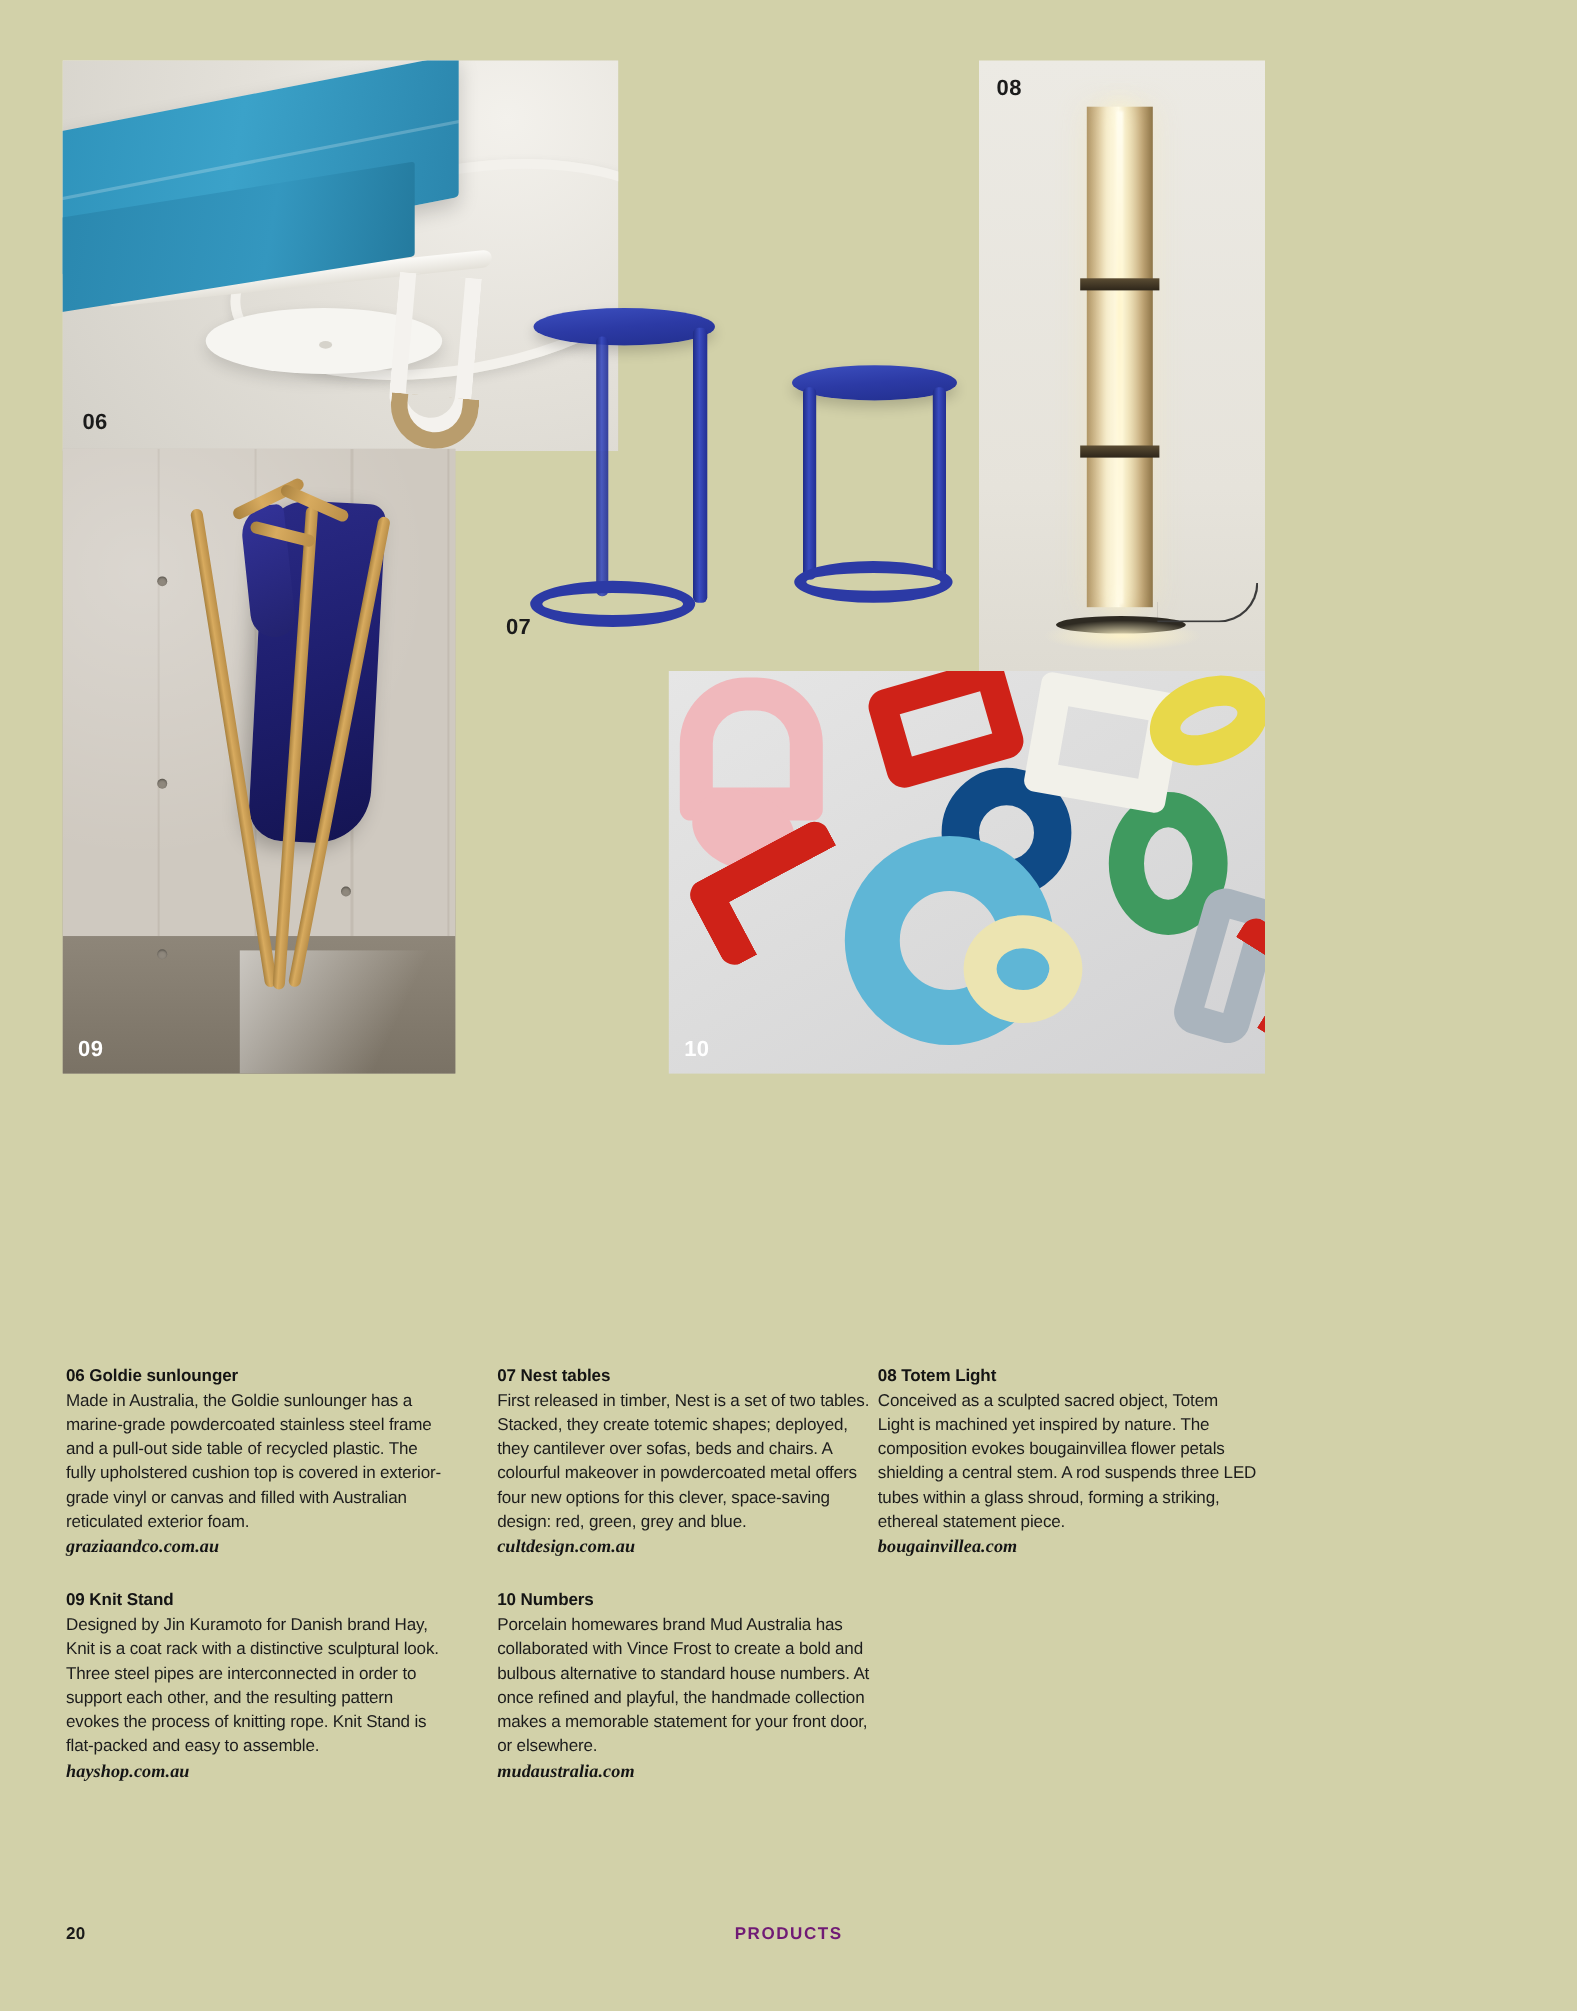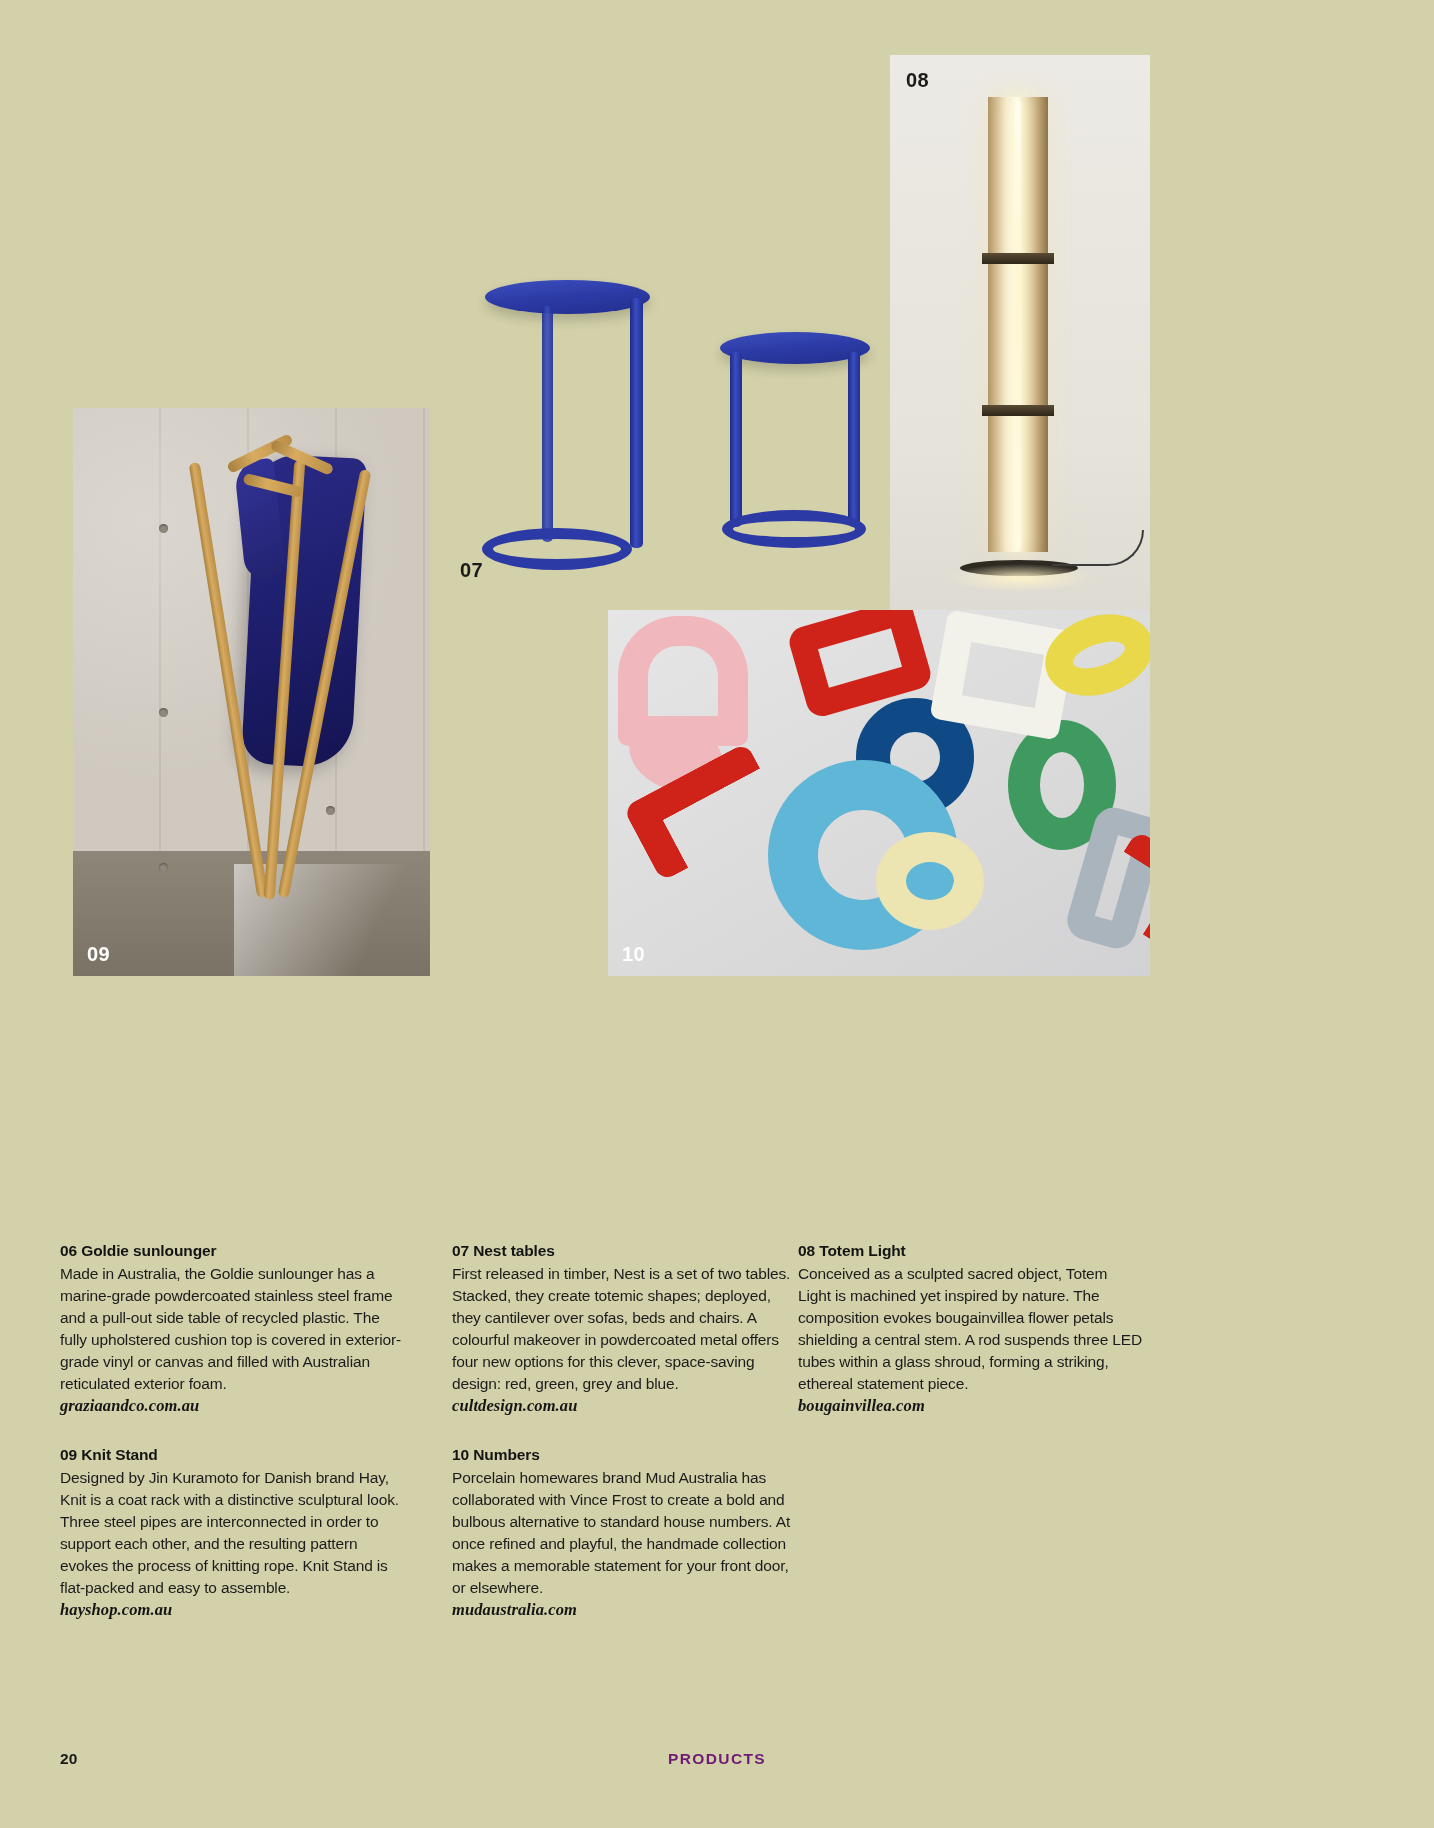--- a/index.html
+++ b/index.html
@@ -60,21 +60,21 @@
   }
   #plate06 .legfoot{
     position:absolute; left:297px; top:305px; width:80px; height:48px;
     border:15px solid #b99d6d; border-top:none; border-radius:0 0 42px 42px;
     transform: rotate(5deg);
   }
   #plate06 .num { left: 18px; bottom: 14px; }
 
   
   #plate09 { left: 57px; top: 408px; width: 357px; height: 568px;
-             background: linear-gradient(180deg,#c9c3ba 0%,#b9b2a7 60%,#8d857a 100%); margin-left: 16px; }
+             background: linear-gradient(180deg,#c9c3ba 0%,#b9b2a7 60%,#8d857a 100%); }
   #plate09 .wall{position:absolute;left:0;top:0;right:0;height:78%;
     background:
       repeating-linear-gradient(90deg,#cfc9c0 0px,#cfc9c0 86px,#c3bcb2 86px,#c3bcb2 88px),
       linear-gradient(180deg,#d4cec5,#bab3a8);}
   #plate09 .wall::after{content:"";position:absolute;inset:0;
     background:radial-gradient(circle at 20% 25%, rgba(255,255,255,.25), transparent 60%);}
   #plate09 .floor{position:absolute;left:0;right:0;bottom:0;height:22%;
     background:linear-gradient(180deg,#8e8679,#7a7265);}
   #plate09 .floor::after{content:"";position:absolute;left:45%;top:10%;width:60%;height:90%;
     background:linear-gradient(115deg,rgba(255,255,255,.55),transparent 65%);}
@@ -159,20 +159,31 @@
   .footer { position:absolute; left:0; bottom:0; width:1434px; height:120px; }
   .pageno { position:absolute; left:60px; top:42px; font-size:15.5px; font-weight:700; color:#1a1a1a; letter-spacing:.2px;}
   .section { position:absolute; left:0; right:0; top:42px; text-align:center;
     font-size:15.5px; font-weight:700; color:#701a75; letter-spacing:1.4px; }
 </style>
 </head>
 <body>
 
 <div class="page">
 
+  <div class="plate" id="plate06">
+    <div class="sky"></div>
+    <div class="ring"></div>
+    <div class="frame-bar"></div>
+    <div class="cushion"></div>
+    <div class="cushion2"></div>
+    <div class="tray"></div>
+    <div class="leg"></div>
+    <div class="legfoot"></div>
+    <span class="num dark">06</span>
+  </div>
 
   <div class="plate" id="plate09">
     <div class="wall"></div>
     <div class="floor"></div>
     <div class="hole" style="left:86px;top:116px"></div>
     <div class="hole" style="left:253px;top:190px"></div>
     <div class="hole" style="left:86px;top:300px"></div>
     <div class="hole" style="left:253px;top:398px"></div>
     <div class="hole" style="left:86px;top:455px"></div>
     <div class="coat"></div>

